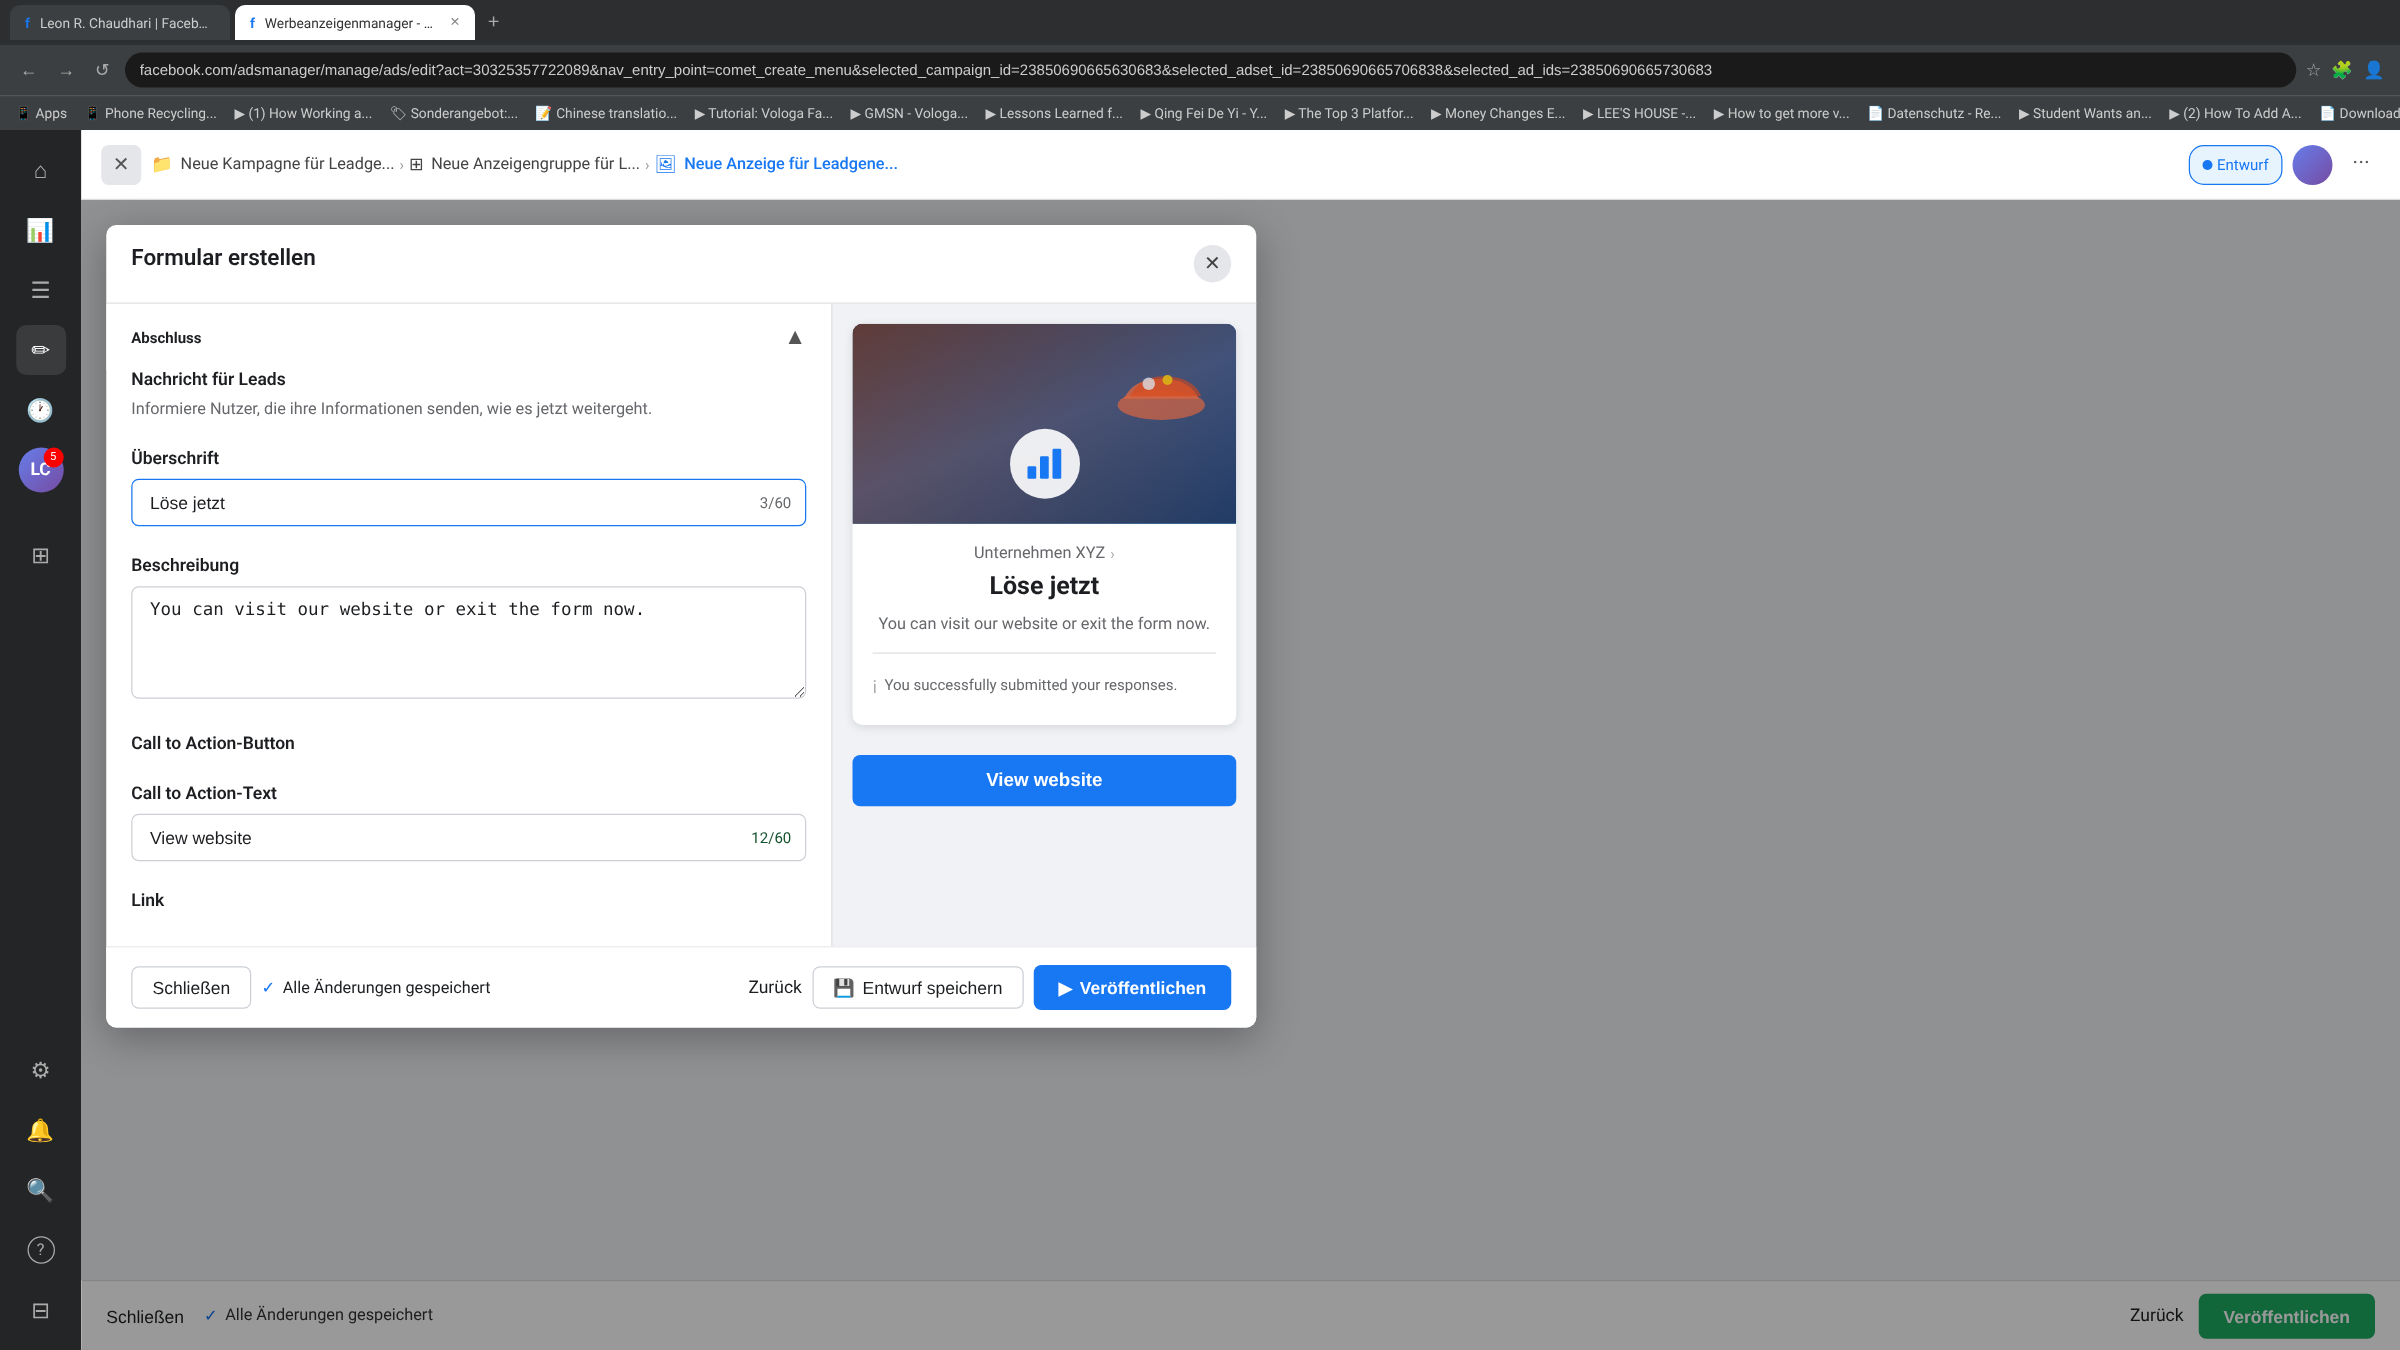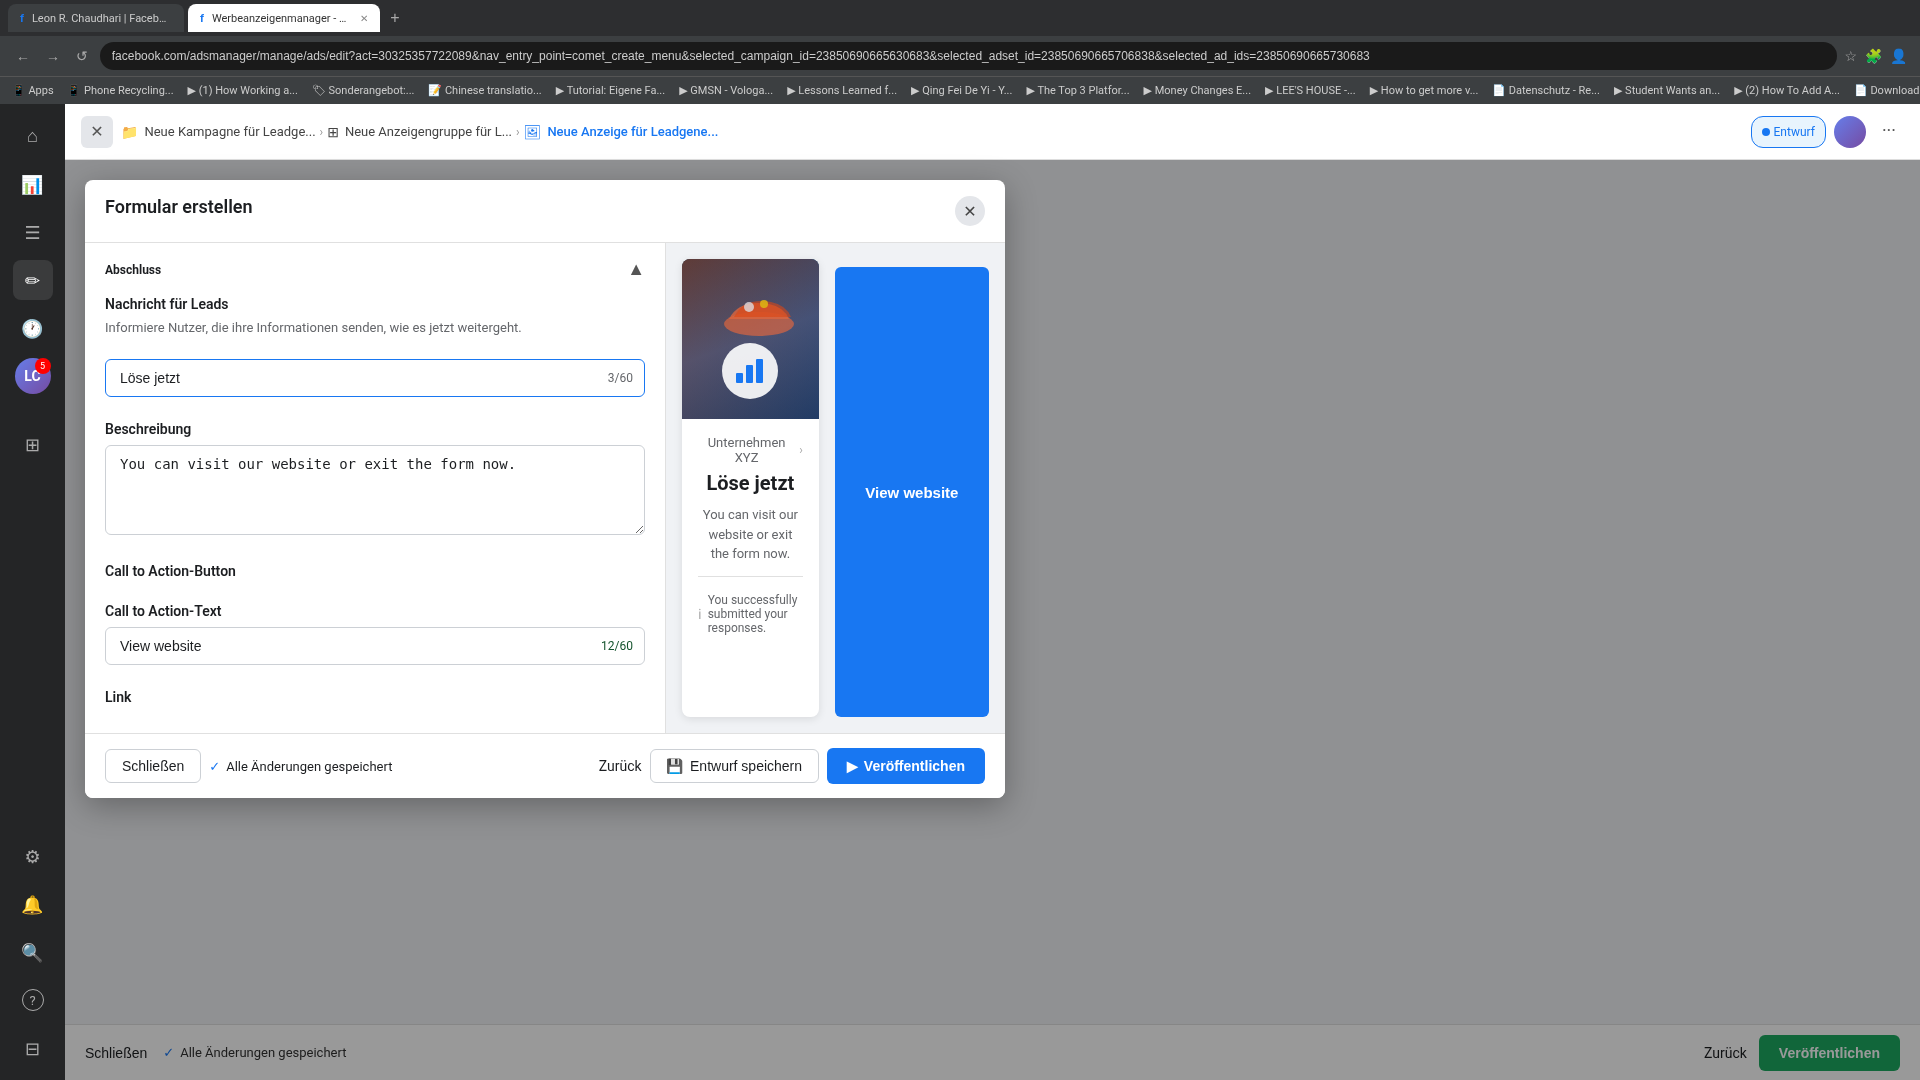--- a/index.html
+++ b/index.html
@@ -70,21 +70,21 @@
     .char-count { position: absolute; right: 12px; top: 50%; transform: translateY(-50%); font-size: 12px; color: #65676b; }
     .form-textarea { width: 100%; border: 1px solid #ccd0d5; border-radius: 6px; padding: 10px 14px; font-size: 14px; color: #1c1e21; outline: none; resize: vertical; min-height: 90px; }
     .form-select-wrapper { position: relative; }
     .form-select { width: 100%; border: 1px solid #ccd0d5; border-radius: 6px; padding: 10px 14px; font-size: 14px; color: #1c1e21; appearance: none; background: #fff; cursor: pointer; }
     .select-arrow { position: absolute; right: 14px; top: 50%; transform: translateY(-50%); color: #555; pointer-events: none; }
     .input-with-count-right { position: relative; }
     .char-count-right { position: absolute; right: 12px; top: 50%; transform: translateY(-50%); font-size: 12px; color: #14532d; }
     .form-input-padded { padding-right: 60px; }
 
     
-    .preview-area { width: 340px; background: #f0f2f5; padding: 16px; display: flex; flex-direction: row; gap: 16px; border-left: 1px solid #e0e0e0; }
+    .preview-area { width: 340px; background: #f0f2f5; padding: 16px; display: flex; flex-direction: column; gap: 16px; border-left: 1px solid #e0e0e0; }
     .preview-card { background: #fff; border-radius: 8px; overflow: hidden; box-shadow: 0 2px 8px rgba(0,0,0,0.1); }
     .preview-image { height: 160px; background: linear-gradient(135deg, #2c3e50, #3498db); position: relative; overflow: hidden; display: flex; align-items: center; justify-content: center; }
     .preview-image-bg { position: absolute; inset: 0; background: linear-gradient(160deg, #1a2a3a 0%, #2d4a6b 50%, #1a2a3a 100%); }
     .preview-logo-overlay { position: absolute; bottom: 20px; left: 50%; transform: translateX(-50%); background: rgba(255,255,255,0.9); border-radius: 50%; width: 56px; height: 56px; display: flex; align-items: center; justify-content: center; }
 
     .preview-card-body { padding: 16px; }
     .preview-company { font-size: 13px; color: #65676b; text-align: center; margin-bottom: 6px; display: flex; align-items: center; justify-content: center; gap: 4px; }
     .preview-company-chevron { color: #aaa; font-size: 12px; }
     .preview-headline { font-size: 20px; font-weight: 700; color: #1c1e21; text-align: center; margin-bottom: 10px; }
     .preview-description { font-size: 13px; color: #65676b; text-align: center; margin-bottom: 12px; line-height: 1.5; }
@@ -148,21 +148,21 @@
     <span style="color:#aaa;font-size:14px;cursor:pointer;">🧩</span>
     <span style="color:#aaa;font-size:14px;">👤</span>
   </div>
 
   <div class="bookmarks-bar">
     <span class="bookmark">📱 Apps</span>
     <span class="bookmark">📱 Phone Recycling...</span>
     <span class="bookmark">▶ (1) How Working a...</span>
     <span class="bookmark">🏷 Sonderangebot:...</span>
     <span class="bookmark">📝 Chinese translatio...</span>
-    <span class="bookmark">▶ Tutorial: Eigene Fa...</span>
+    <span class="bookmark">▶ Tutorial: Vologa Fa...</span>
     <span class="bookmark">▶ GMSN - Vologa...</span>
     <span class="bookmark">▶ Lessons Learned f...</span>
     <span class="bookmark">▶ Qing Fei De Yi - Y...</span>
     <span class="bookmark">▶ The Top 3 Platfor...</span>
     <span class="bookmark">▶ Money Changes E...</span>
     <span class="bookmark">▶ LEE'S HOUSE -...</span>
     <span class="bookmark">▶ How to get more v...</span>
     <span class="bookmark">📄 Datenschutz - Re...</span>
     <span class="bookmark">▶ Student Wants an...</span>
     <span class="bookmark">▶ (2) How To Add A...</span>
@@ -264,20 +264,21 @@
             </div>
 
             <div class="form-content">
 
               <div class="form-group">
                 <label class="form-label">Nachricht für Leads</label>
                 <p class="form-sublabel">Informiere Nutzer, die ihre Informationen senden, wie es jetzt weitergeht.</p>
               </div>
 
               <div class="form-group">
+                <label class="form-label">Überschrift</label>
                 <div class="input-with-count">
                   <input class="form-input active-input" type="text" value="Löse jetzt" style="">
                   <span class="char-count">3/60</span>
                 </div>
               </div>
 
               <div class="form-group">
                 <label class="form-label">Beschreibung</label>
                 <textarea class="form-textarea" style="">You can visit our website or exit the form now.</textarea>
               </div>

